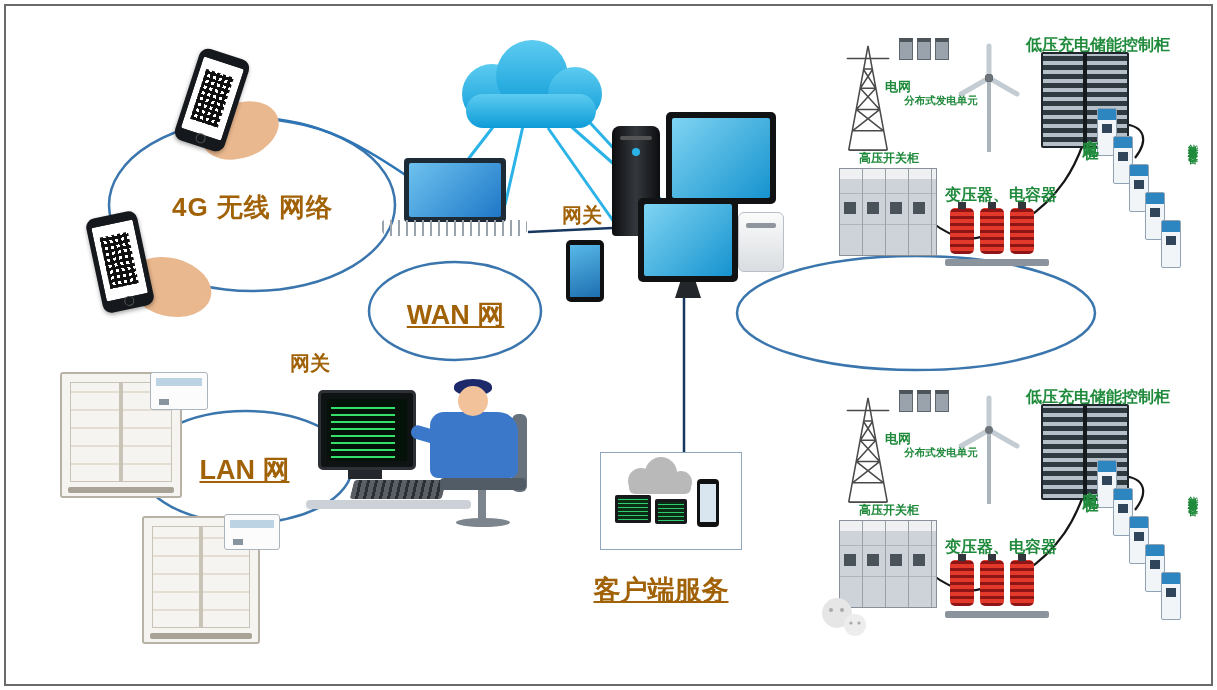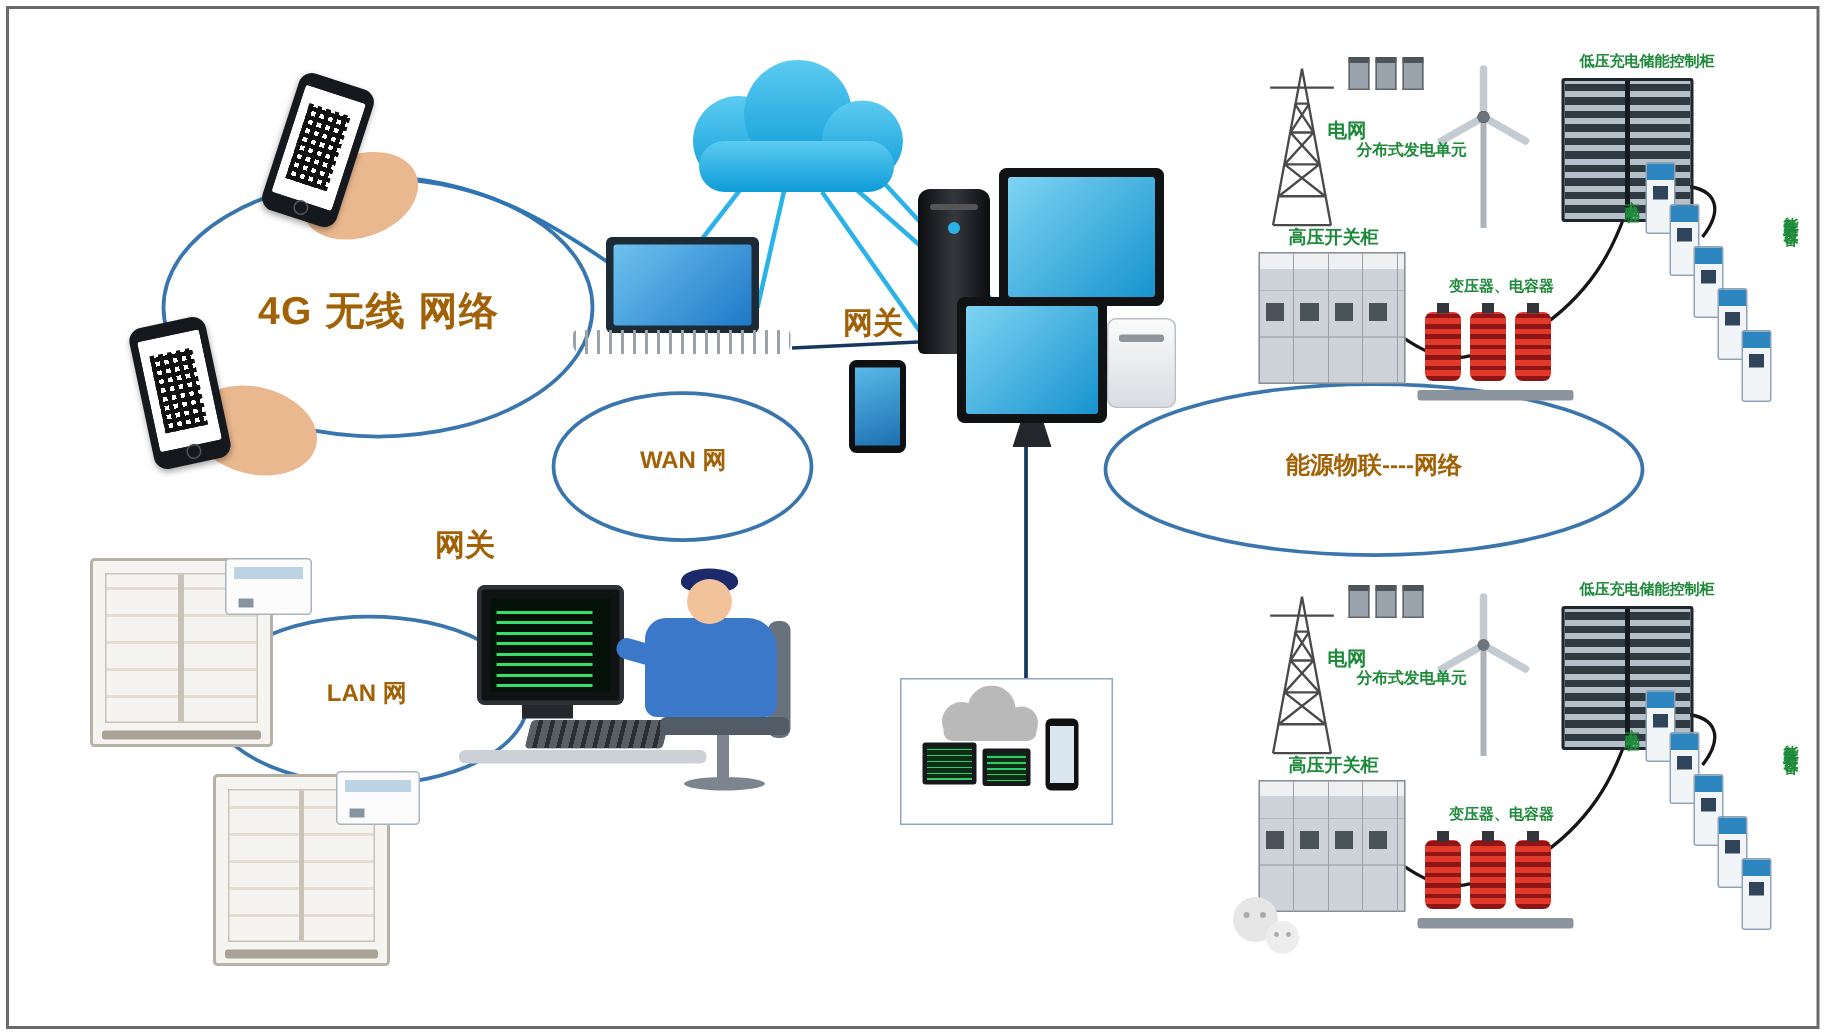--- a/index.html
+++ b/index.html
@@ -2,21 +2,21 @@
 <html><head>
 <meta charset="utf-8">
 <style>
   html,body{margin:0;padding:0;background:#fff;font-family:"Liberation Sans",sans-serif;}
   .canvas{position:relative;width:1217px;height:690px;background:#fff;overflow:hidden;}
   .frame{position:absolute;inset:4px;border:2px solid #6a6a6a;pointer-events:none;z-index:9;}
   .overlay{position:absolute;left:0;top:0;width:1217px;height:690px;z-index:1;}
   .abs{position:absolute;}
   .lbl{position:absolute;z-index:5;color:#a16207;font-weight:bold;text-align:center;white-space:nowrap;}
   .lbl-big{font-size:26px;letter-spacing:1px;}
-  .lbl-mid{font-size:16px;}
+  .lbl-mid{font-size:27px;text-decoration:underline;}
   .lbl-gw{font-size:20px;}
   .green{color:#1f8a3b;font-weight:bold;}
   i{font-style:normal;}
 
   
   .phone-wrap{position:absolute;z-index:3;}
   .hand{position:absolute;background:#eab88e;border-radius:50%;}
   .phone{position:absolute;width:52px;height:96px;background:#15181c;border-radius:9px;box-shadow:0 2px 4px rgba(0,0,0,.35);}
   .phone .scr{position:absolute;inset:9px 5px 12px 5px;background:#fff;border-radius:2px;
     background-image:repeating-linear-gradient(0deg,#111 0 3px,transparent 3px 6px),repeating-linear-gradient(90deg,#111 0 3px,transparent 3px 6px);
@@ -77,21 +77,21 @@
   .client-box{position:absolute;left:600px;top:452px;width:140px;height:96px;background:#fff;border:1px solid #8fa6bd;z-index:3;}
   .client-box .cmon{position:absolute;background:#16181b;border-radius:2px;}
   .client-box .cmon::before{content:"";position:absolute;inset:3px;background:#0a2d14;
     background-image:repeating-linear-gradient(0deg,#2ecc71 0 1px,transparent 1px 4px);}
   .client-box .cphone{position:absolute;left:96px;top:26px;width:22px;height:48px;background:#111;border-radius:4px;}
   .client-box .cphone::before{content:"";position:absolute;inset:5px 3px;background:#d9e6ef;}
 
   
   .pg{position:absolute;width:375px;height:252px;z-index:3;}
   .pg .cables{position:absolute;inset:0;}
-  .pg .sm{position:absolute;font-size:10px;line-height:1.15;}
+  .pg .sm{position:absolute;font-size:16px;line-height:1.15;}
   .pg .vert{writing-mode:vertical-rl;letter-spacing:2px;}
   .gen-icons{position:absolute;display:flex;gap:4px;}
   .gen-icons i{width:12px;height:17px;background:#9aa3ab;border:1px solid #5f676e;border-top:4px solid #4d545a;}
   .lvcab{position:absolute;background:#2e3940;border:2px solid #1e262b;border-radius:2px;
     background-image:linear-gradient(90deg,transparent 0 48%,#141a1e 48% 52%,transparent 52%),
     repeating-linear-gradient(0deg,rgba(205,215,225,.85) 0 4px,transparent 4px 9px);background-clip:padding-box;}
   .hvcab{position:absolute;background:#ced3d9;border:1px solid #8a9099;
     background-image:repeating-linear-gradient(90deg,transparent 0 22px,#9aa0a8 22px 23px),linear-gradient(#eef0f2 0 10px,transparent 10px),repeating-linear-gradient(0deg,transparent 0 30px,#aeb4bb 30px 31px);}
   .hvcab::after{content:"";position:absolute;left:4px;right:4px;top:38%;height:12px;
     background:repeating-linear-gradient(90deg,#4a525a 0 12px,transparent 12px 23px);}
@@ -185,21 +185,21 @@
     <span class="mscr"></span>
       <span class="mstand"></span>
   </div>
   <div class="printer"></div>
   <div class="tablet"></div>
 
   <div class="lbl lbl-big" style="left:140px;top:190px;width:225px;">4G 无线 网络</div>
   <div class="lbl lbl-mid" style="left:398px;top:297px;width:115px;">WAN 网</div>
   <div class="lbl lbl-gw" style="left:280px;top:350px;width:60px;">网关</div>
   <div class="lbl lbl-mid" style="left:192px;top:452px;width:105px;">LAN 网</div>
-  <div class="lbl lbl-mid" style="left:800px;top:300px;width:232px;">能源物联----网络</div>
+  <div class="lbl lbl-mid" style="left:586px;top:572px;width:150px;">客户端服务</div>
 
   <div class="cabinet" style="left:60px;top:372px;width:118px;height:122px;"></div>
   <div class="cab-device" style="left:150px;top:372px;width:56px;height:36px;"></div>
   <div class="cabinet" style="left:142px;top:516px;width:114px;height:124px;"></div>
   <div class="cab-device" style="left:224px;top:514px;width:54px;height:34px;"></div>
 
   <div class="scene">
     <span class="crt"></span>
     <span class="crtstand"></span>
     <span class="desk"></span>

